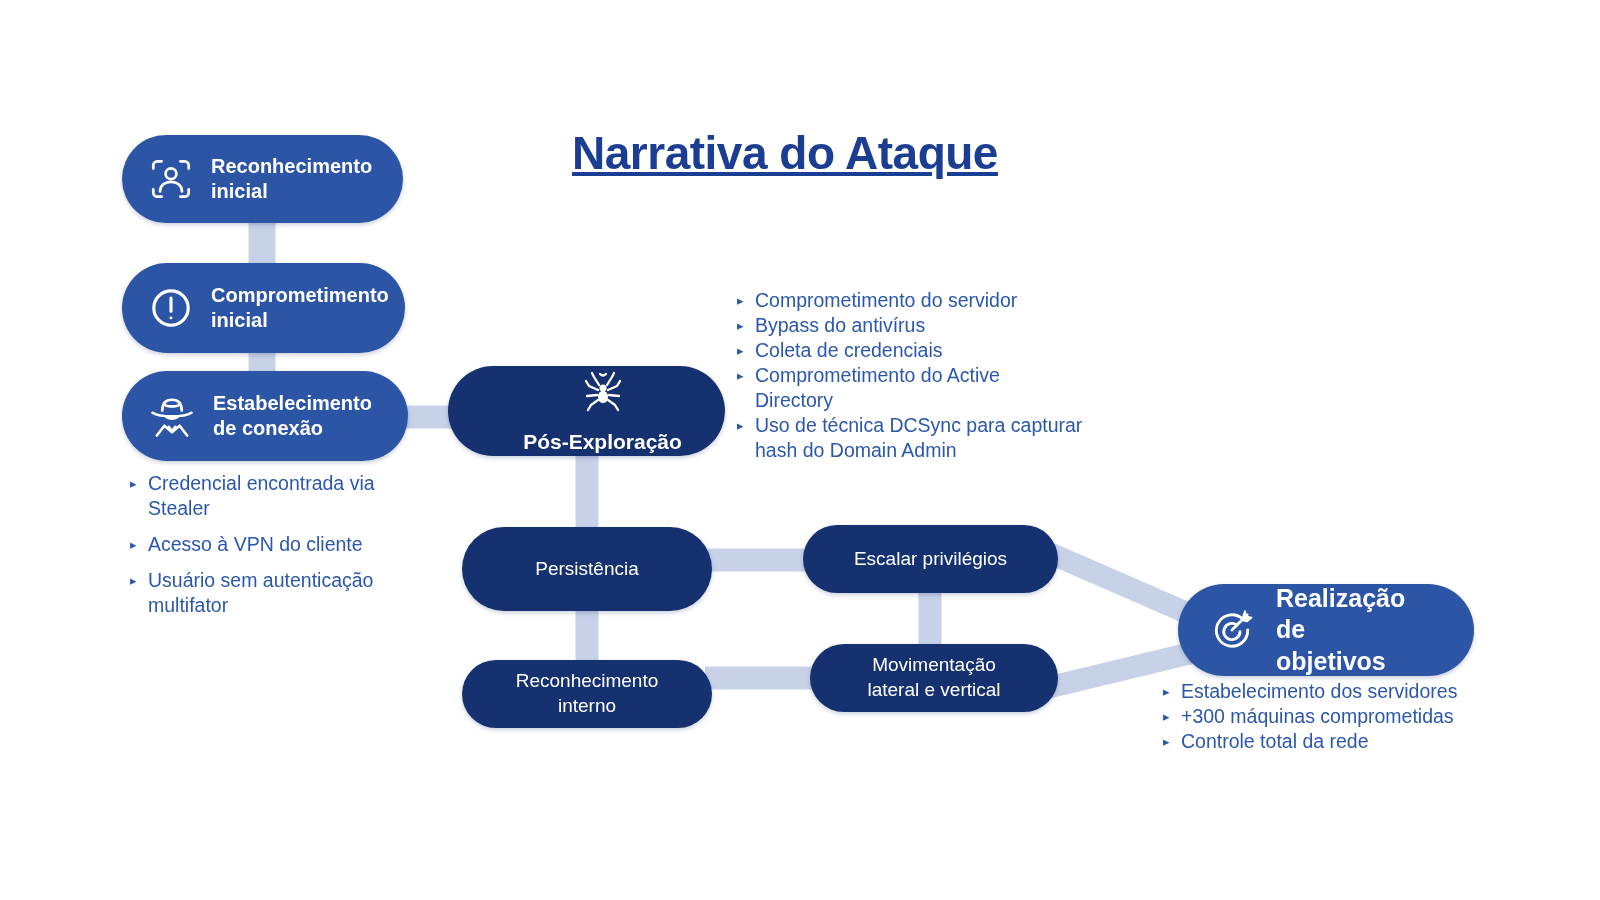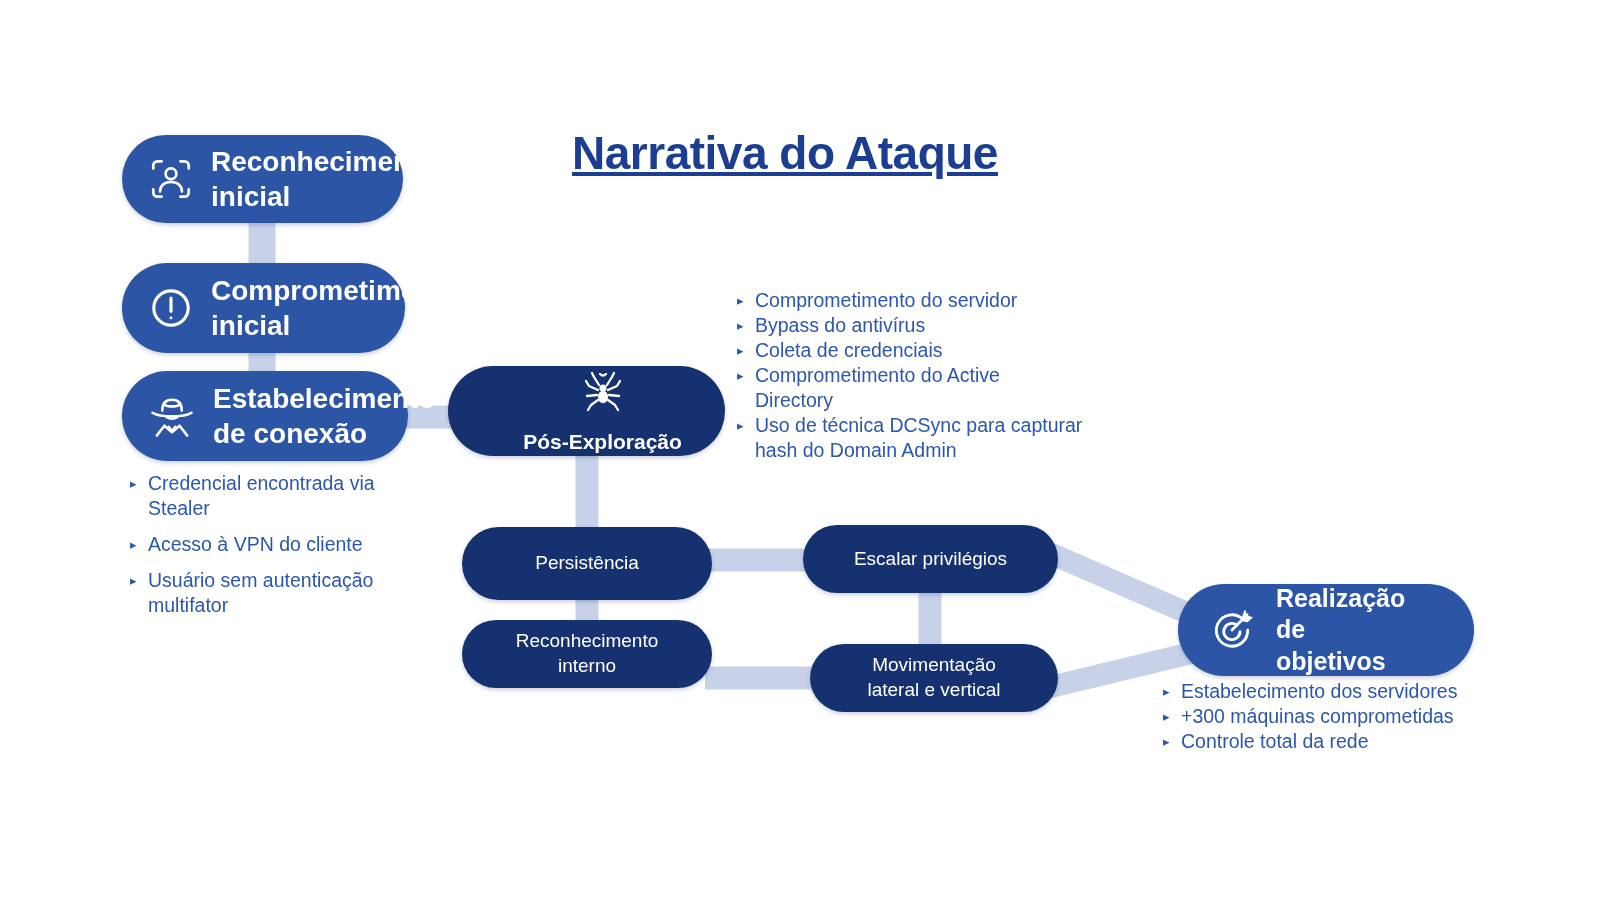--- a/index.html
+++ b/index.html
@@ -27,21 +27,21 @@
   }
   .node{
     position:absolute;display:flex;align-items:center;
     border-radius:999px;color:var(--node-text);
     box-shadow:0 2px 4px rgba(20,40,90,.22);
   }
   .node.primary{background:var(--node-primary);}
   .node.dark{background:var(--node-dark);flex-direction:column;}
   .node.iconic{padding-left:24px;gap:15px;}
   .node.centered{justify-content:center;text-align:center;}
-  .node-label{font-size:28px;font-weight:bold;line-height:1.25;}
+  .node-label{font-size:20px;font-weight:bold;line-height:1.25;}
   .node.centered .node-label{font-size:19px;font-weight:normal;line-height:1.3;}
   .icon{flex:0 0 auto;display:flex;align-items:center;justify-content:center;}
   .icon svg{display:block;}
   .blist{position:absolute;list-style:none;color:var(--list-text);font-size:19.5px;}
   .blist li{display:flex;align-items:flex-start;line-height:25px;}
   .blist .bullet{flex:0 0 18px;font-size:13px;line-height:25px;}
   .blist .btext{display:block;}
   .blist.spaced li{margin-bottom:11px;}
   .blist.spaced li:last-child{margin-bottom:0;}
 </style>
@@ -114,29 +114,29 @@
         <path d="M18 29 L8 30"></path>
         <path d="M30 29 L40 30"></path>
         <path d="M19 34 L12 39 L9 44"></path>
         <path d="M29 34 L36 39 L39 44"></path>
         <path d="M21 8 q3 3 6 0"></path>
       </svg>
     </span>
     <span class="node-label" style="font-size:21px;">Pós-Exploração</span>
   </div>
 
-  <div class="node dark centered" style="left:462px;top:527px;width:250px;height:73px;">
+  <div class="node dark centered" style="left:462px;top:527px;width:250px;height:84px;">
     <span class="node-label">Persistência</span>
   </div>
 
   <div class="node dark centered" style="left:803px;top:525px;width:255px;height:68px;">
     <span class="node-label">Escalar privilégios</span>
   </div>
 
-  <div class="node dark centered" style="left:462px;top:620px;width:250px;height:68px;">
+  <div class="node dark centered" style="left:462px;top:660px;width:250px;height:68px;">
     <span class="node-label" style="width:165px;">Reconhecimento interno</span>
   </div>
 
   <div class="node dark centered" style="left:810px;top:644px;width:248px;height:68px;">
     <span class="node-label" style="width:152px;">Movimentação lateral e vertical</span>
   </div>
 
   <div class="node primary iconic" style="left:1178px;top:584px;width:296px;height:92px;padding-left:28px;gap:18px;">
     <span class="icon">
       <svg width="52" height="52" viewBox="0 0 48 48" fill="none" stroke="#ffffff" stroke-width="2.6" stroke-linecap="round" stroke-linejoin="round">

